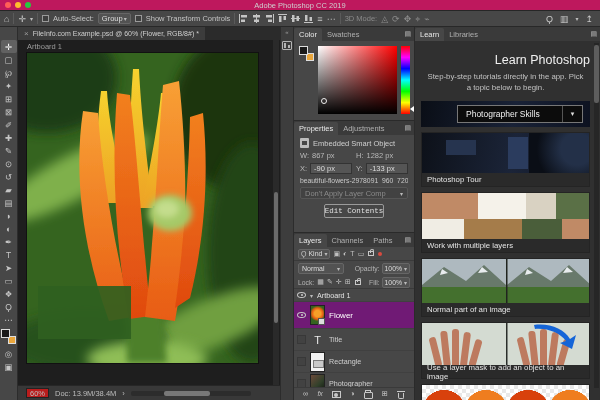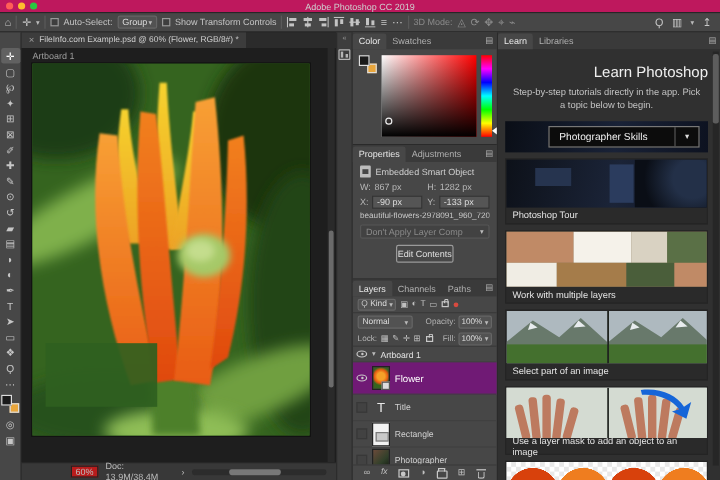--- a/index.html
+++ b/index.html
@@ -41,21 +41,21 @@
   .tabbar{height:13px;background:#2b2b2b;display:flex;flex:0 0 auto;}
   .doctab{background:#3c3c3c;display:flex;align-items:center;gap:4px;padding:0 6px;font-size:7px;color:#cfcfcf;max-width:92%;}
   .doctab .x{color:#9a9a9a;font-size:8px;}
   .canvas{flex:1;position:relative;background:#1e1e1e;overflow:hidden;}
   .ab-label{position:absolute;left:9px;top:2px;font-size:7.5px;color:#9c9c9c;}
   .artboard{position:absolute;left:9px;top:13px;width:231px;height:310px;background:#2f5a1e;box-shadow:0 0 0 1px #111;}
   .artboard svg{display:block;width:100%;height:100%;}
   .vscroll{position:absolute;right:1px;top:0;bottom:0;width:6px;background:#2a2a2a;}
   .vscroll .thumb{position:absolute;top:44%;left:1px;width:4px;height:38%;background:#6b6b6b;border-radius:2px;}
   .statusbar{height:15px;background:#383838;border-top:1px solid #262626;display:flex;align-items:center;gap:6px;padding:0 8px;flex:0 0 auto;font-size:7.5px;color:#bdbdbd;}
-  .zoombox{background:#b91c1c;border:1px solid #222;padding:0 3px;height:10px;display:flex;align-items:center;margin-left:33px;}
+  .zoombox{background:#b91c1c;border:1px solid #222;padding:0 3px;height:10px;display:flex;align-items:center;}
   .hscroll{width:120px;height:5px;background:#2c2c2c;border-radius:2px;position:relative;}
   .hscroll .thumb{position:absolute;left:28%;width:38%;height:5px;background:#787878;border-radius:2px;}
 
   
   .dockstrip{width:14px;background:#3d3d3d;border-left:1px solid #2c2c2c;border-right:1px solid #2c2c2c;flex:0 0 auto;display:flex;flex-direction:column;align-items:center;padding-top:2px;}
   .dockstrip .cc{color:#9a9a9a;font-size:6px;line-height:6px;}
   .histico{margin-top:6px;width:10px;height:9px;border:1px solid #b5b5b5;border-radius:1px;position:relative;}
   .histico::before{content:'';position:absolute;left:1px;bottom:1px;width:2px;height:5px;background:#b5b5b5;}
   .histico::after{content:'';position:absolute;left:5px;bottom:1px;width:2px;height:3px;background:#b5b5b5;}
 
@@ -81,21 +81,21 @@
   .propspanel{height:112px;border-bottom:1px solid #2a2a2a;display:flex;flex-direction:column;font-size:7.5px;}
   .propbody{flex:1;padding:3px 6px;display:flex;flex-direction:column;gap:3px;}
   .so-row{display:flex;align-items:center;gap:4px;color:#cfcfcf;}
   .so-ico{width:9px;height:10px;background:#bdbdbd;border-radius:1px;position:relative;}
   .so-ico::after{content:'';position:absolute;left:2px;top:3px;width:5px;height:4px;background:#474747;}
   .dimrow{display:flex;gap:4px;align-items:center;color:#b8b8b8;}
   .dimrow .cell{flex:1;display:flex;gap:3px;align-items:center;}
   .pin{background:#555;border:1px solid #333;height:11px;flex:1;display:flex;align-items:center;padding:0 3px;color:#ddd;}
   .fname{color:#c9c9c9;font-size:6.8px;white-space:nowrap;overflow:hidden;}
   .comp{background:#424242;border:1px solid #565656;border-radius:2px;height:12px;display:flex;align-items:center;justify-content:space-between;padding:0 4px;color:#8a8a8a;}
-  .editbtn{align-self:center;border:1px solid #9a9a9a;border-radius:2px;padding:2px 0;color:#e0e0e0;margin-top:2px;}
+  .editbtn{align-self:center;border:1px solid #9a9a9a;border-radius:2px;padding:2px 0;color:#e0e0e0;margin-top:2px;font-family:Liberation Mono, monospace;}
 
   
   .layerspanel{flex:1;display:flex;flex-direction:column;min-height:0;}
   .lrow{display:flex;align-items:center;gap:3px;padding:0 4px;flex:0 0 auto;}
   .filterrow{height:14px;border-bottom:1px solid #3a3a3a;}
   .kindbox{background:#525252;border:1px solid #666;border-radius:2px;height:10px;display:flex;align-items:center;gap:2px;padding:0 2px;font-size:7px;color:#ddd;}
   .fic{font-size:7px;color:#c0c0c0;}
   .reddot{width:4px;height:4px;border-radius:50%;background:#d84a3f;margin-left:1px;}
   .blendrow{height:15px;}
   .blendbox{background:#525252;border:1px solid #666;border-radius:2px;height:11px;display:flex;align-items:center;justify-content:space-between;padding:0 3px;width:46px;font-size:7px;color:#ddd;}
@@ -541,21 +541,21 @@
               <polygon points="0,26 22,8 44,22 62,6 84,26 84,44 0,44" fill="#68796b"></polygon>
               <polygon points="85,26 107,8 129,22 147,6 169,26 169,44 85,44" fill="#68796b"></polygon>
               <polygon points="20,10 26,14 18,16" fill="#e8ecee"></polygon>
               <polygon points="60,8 66,13 56,14" fill="#e8ecee"></polygon>
               <polygon points="105,10 111,14 103,16" fill="#e8ecee"></polygon>
               <polygon points="145,8 151,13 141,14" fill="#e8ecee"></polygon>
               <rect y="28" width="169" height="16" fill="#44702e"></rect>
               <rect x="84" width="1.5" height="44" fill="#20241f"></rect>
             </svg>
           </div>
-          <div class="ccap">Select part of an image</div>
+          <div class="ccap">Normal part of an image</div>
         </div>
 
         <div class="card">
           <div class="cimg img-hands">
             <svg width="169" height="42" viewBox="0 0 169 42" preserveAspectRatio="none">
               <rect width="169" height="42" fill="#d4dbd2"></rect>
               <g fill="#bd7a5f">
                 <rect x="10" y="14" width="7" height="30" rx="3" transform="rotate(-14 13 29)"></rect>
                 <rect x="20" y="8" width="7" height="36" rx="3" transform="rotate(-6 23 26)"></rect>
                 <rect x="30" y="6" width="7" height="38" rx="3"></rect>

